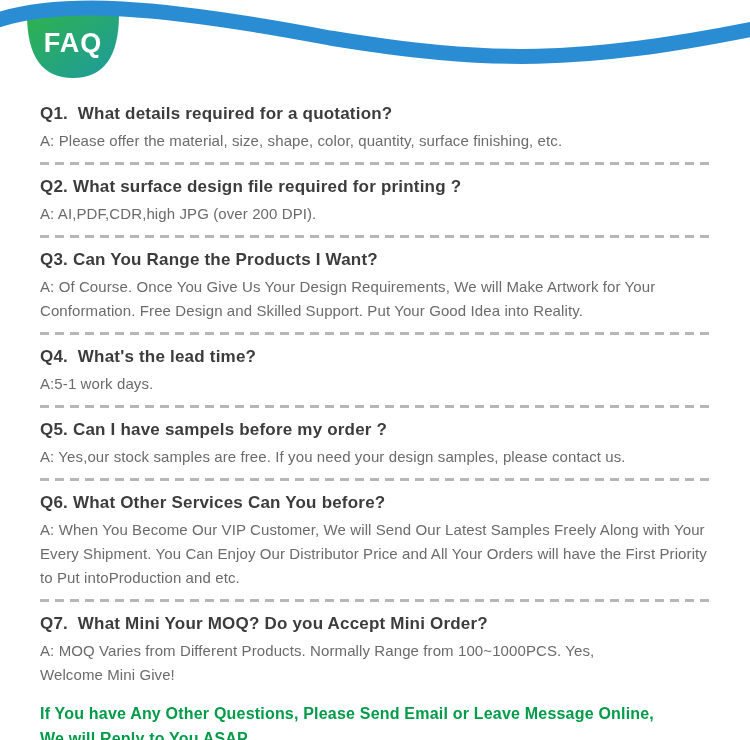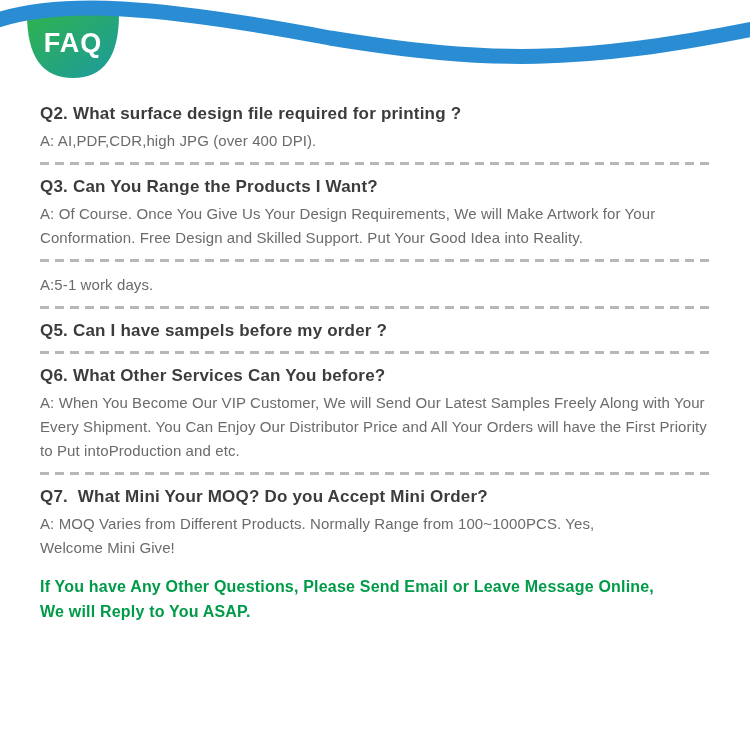--- a/index.html
+++ b/index.html
@@ -85,40 +85,47 @@
       <path d="M 27 10 L 27 14 Q 27 78 73 78 Q 119 78 119 14 L 119 10 Z" fill="url(#badgeGrad)"></path>
 
       <path d="M -8 22 C 60 -2, 160 6, 330 38 C 490 64, 580 64, 758 28" fill="none" stroke-width="15" stroke-linecap="butt" stroke="#2a8dd4"></path>
 
       <text x="73" y="52" text-anchor="middle" class="badge-text" font-size="27" fill="#ffffff">FAQ</text>
     </svg>
   </div>
 
   <div class="main">
 
+    <section class="faq-item">
+      <h2 class="q">Q1.  What details required for a quotation?</h2>
+      <p class="a">A: Please offer the material, size, shape, color, quantity, surface finishing, etc.</p>
+      <div class="sep"></div>
+    </section>
 
     <section class="faq-item">
       <h2 class="q">Q2. What surface design file required for printing ?</h2>
-      <p class="a">A: AI,PDF,CDR,high JPG (over 400 DPI).</p>
+      <p class="a">A: AI,PDF,CDR,high JPG (over 200 DPI).</p>
       <div class="sep"></div>
     </section>
 
     <section class="faq-item">
       <h2 class="q">Q3. Can You Range the Products I Want?</h2>
       <p class="a">A: Of Course. Once You Give Us Your Design Requirements, We will Make Artwork for Your Conformation. Free Design and Skilled Support. Put Your Good Idea into Reality.</p>
       <div class="sep"></div>
     </section>
 
     <section class="faq-item">
+      <h2 class="q">Q4.  What's the lead time?</h2>
       <p class="a">A:5-1 work days.</p>
       <div class="sep"></div>
     </section>
 
     <section class="faq-item">
       <h2 class="q">Q5. Can I have sampels before my order ?</h2>
+      <p class="a">A: Yes,our stock samples are free. If you need your design samples, please contact us.</p>
       <div class="sep"></div>
     </section>
 
     <section class="faq-item">
       <h2 class="q">Q6. What Other Services Can You before?</h2>
       <p class="a">A: When You Become Our VIP Customer, We will Send Our Latest Samples Freely Along with Your Every Shipment. You Can Enjoy Our Distributor Price and All Your Orders will have the First Priority to Put intoProduction and etc.</p>
       <div class="sep"></div>
     </section>
 
     <section class="faq-item">

